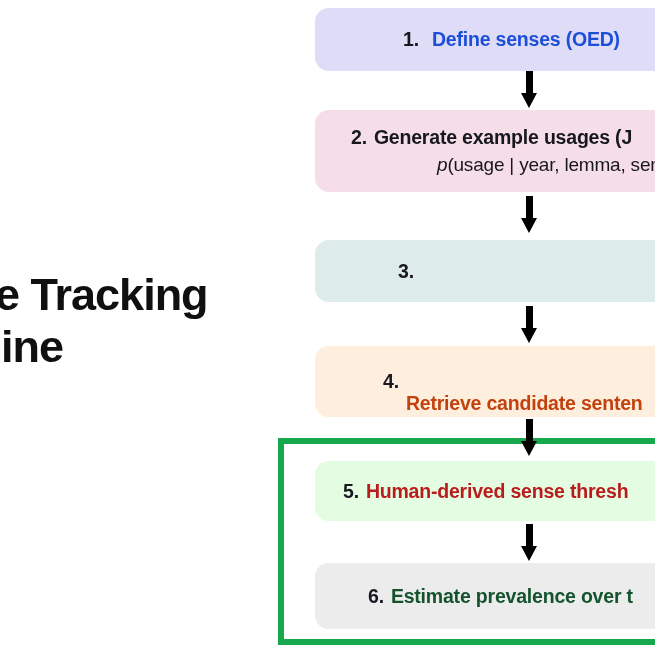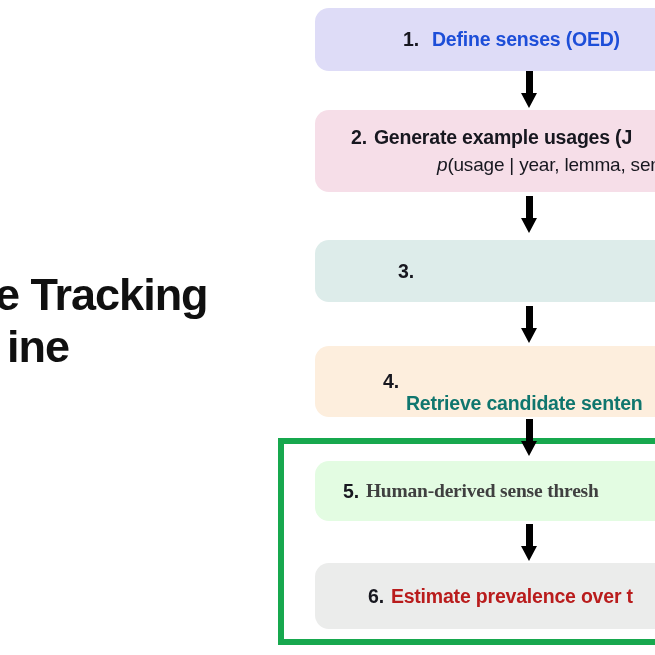--- a/index.html
+++ b/index.html
@@ -16,21 +16,21 @@
   .fig-title {
     position: absolute;
     color: #101010;
     font-size: 45px;
     font-weight: bold;
     letter-spacing: -1px;
     white-space: nowrap;
     line-height: 1;
   }
   #title-line1 { left: -5px; top: 272px; }
-  #title-line2 { left: 7px;  top: 324px; }
+  #title-line2 { left: 1px;  top: 324px; }
 
   
   .step {
     position: absolute;
     left: 315px;
     width: 365px;
     border-radius: 14px;
     display: flex;
     align-items: center;
     font-size: 19.5px;
@@ -124,38 +124,38 @@
     <span class="step-num">3.</span>
   </div>
 
   <div id="arrow-3" class="arrow">
       <div class="shaft" style="background: rgb(0, 0, 0);"></div>
       <div class="head" style="border-top-color: rgb(0, 0, 0);"></div>
     </div>
 
   <div id="step-4" class="step" style="background: rgb(253, 238, 221);">
     <span class="step-num">4.</span>
-      <span class="step-label" style="color: #0f766e; margin-top: 44px;">Retrieve candidate senten</span>
+      <span class="step-label" style="color: #c2410c; margin-top: 44px;">Retrieve candidate senten</span>
   </div>
 
   <div id="arrow-4" class="arrow">
       <div class="shaft" style="background: rgb(0, 0, 0);"></div>
       <div class="head" style="border-top-color: rgb(0, 0, 0);"></div>
     </div>
 
   <div id="highlight-box" style="border-color: rgb(23, 168, 78);"></div>
 
   <div id="step-5" class="step" style="background: rgb(227, 252, 226);">
     <span class="step-num">5.</span>
-      <span class="step-label" style="color: #404040; font-family: Liberation Serif, serif;">Human-derived sense thresh</span>
+      <span class="step-label" style="color: #b91c1c;">Human-derived sense thresh</span>
   </div>
 
   <div id="arrow-5" class="arrow">
       <div class="shaft" style="background: rgb(0, 0, 0);"></div>
       <div class="head" style="border-top-color: rgb(0, 0, 0);"></div>
     </div>
 
   <div id="step-6" class="step" style="background: rgb(235, 236, 235);">
     <span class="step-num">6.</span>
-      <span class="step-label" style="color: #b91c1c;">Estimate prevalence over t</span>
+      <span class="step-label" style="color: #14532d;">Estimate prevalence over t</span>
   </div>
 
 </div>
 
 </body></html>

